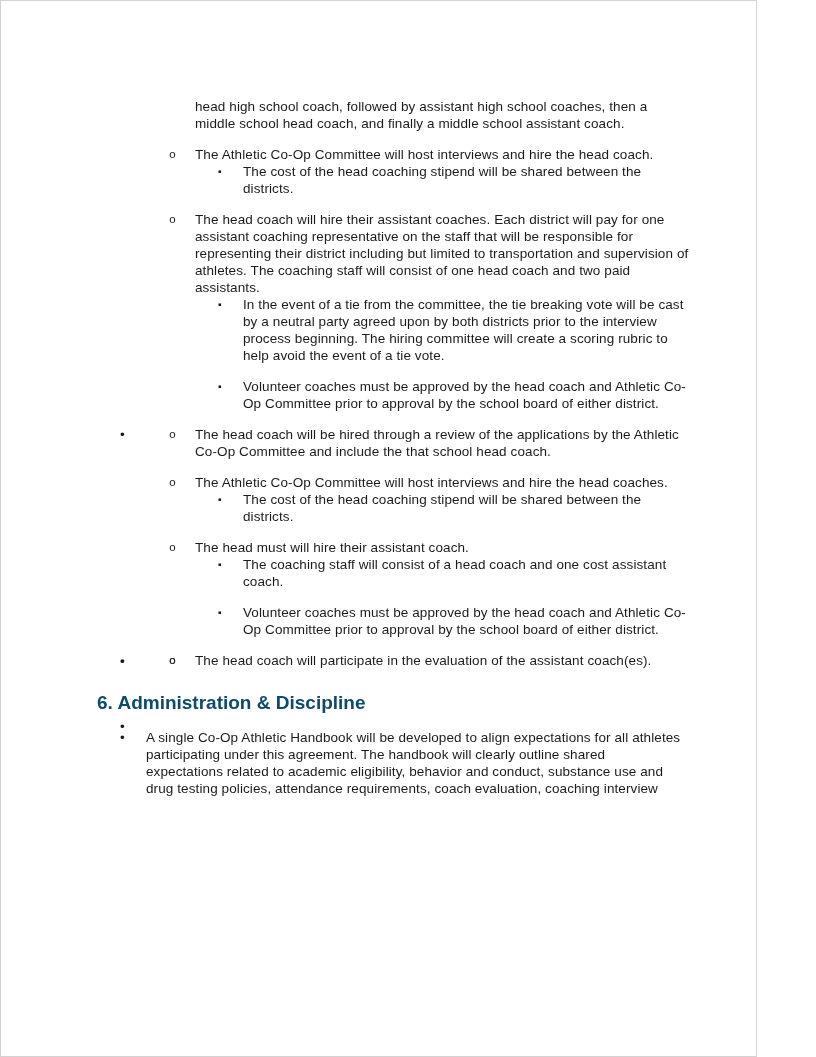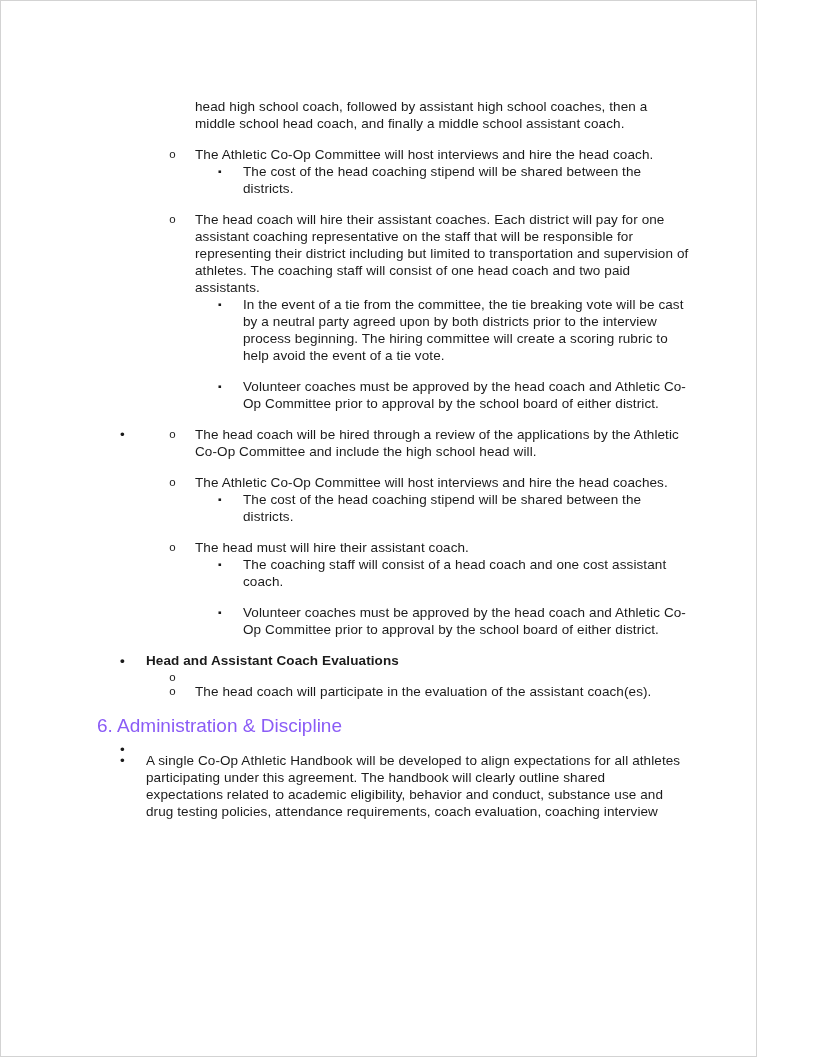--- a/index.html
+++ b/index.html
@@ -41,25 +41,25 @@
   .mk {
     position: absolute;
     top: 0;
     line-height: 17px;
   }
   .mk.disc   { left: 119px; font-size: 13.5px; }
   .mk.circle { left: 168px; font-size: 11.5px; font-family: "Liberation Mono", "DejaVu Sans Mono", monospace; }
   .mk.square { left: 217px; font-size: 10.5px; }
   .bold { font-weight: bold; }
   .doc-heading {
-    margin: 14px 0 3px 96px;
+    margin: 22px 0 3px 96px;
     font-size: 19px;
     line-height: 24px;
-    font-weight: normal;
-    color: #8b5cf6;
+    font-weight: bold;
+    color: #0c4a6e;
     white-space: pre;
   }
 </style>
 </head>
 <body>
 
 <div class="page">
   <div class="content">
 
     <div class="li l2">
@@ -101,21 +101,21 @@
 Op Committee prior to approval by the school board of either district.</span>
     </div>
 
     <div class="li l1 gap">
       <span class="mk disc">•</span>
     </div>
 
     <div class="li l2 gap">
       <span class="mk circle">o</span>
       <span class="txt">The head coach will be hired through a review of the applications by the Athletic
-Co-Op Committee and include the high school head will.</span>
+Co-Op Committee and include the that school head coach.</span>
     </div>
 
     <div class="li l2 gap">
       <span class="mk circle">o</span>
       <span class="txt">The Athletic Co-Op Committee will host interviews and hire the head coaches.</span>
     </div>
 
     <div class="li l3">
       <span class="mk square">▪</span>
       <span class="txt">The cost of the head coaching stipend will be shared between the
@@ -134,21 +134,20 @@
     </div>
 
     <div class="li l3 gap">
       <span class="mk square">▪</span>
       <span class="txt">Volunteer coaches must be approved by the head coach and Athletic Co-
 Op Committee prior to approval by the school board of either district.</span>
     </div>
 
     <div class="li l1 gap bold">
       <span class="mk disc">•</span>
-      <span class="txt">Head and Assistant Coach Evaluations</span>
     </div>
 
     <div class="li l2">
       <span class="mk circle">o</span>
     </div>
 
     <div class="li l2 gap">
       <span class="mk circle">o</span>
       <span class="txt">The head coach will participate in the evaluation of the assistant coach(es).</span>
     </div>

